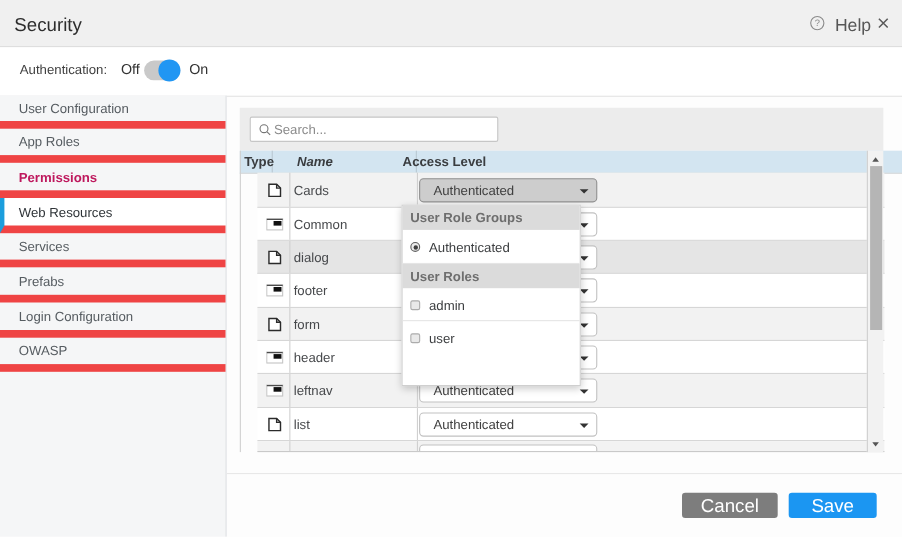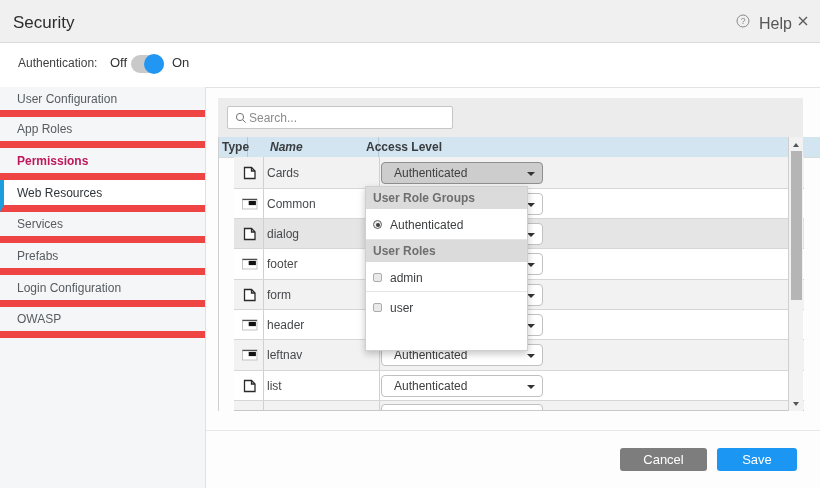--- a/index.html
+++ b/index.html
@@ -73,21 +73,21 @@
   border:1px solid #9e9e9e; border-radius:50%; background:#e6e6e6; }
 .radio.on { border-color:#5f5f5f; background:#ececec; }
 .radio.on:after { content:""; position:absolute; left:1.5px; top:1.5px; width:4px; height:4px;
   border-radius:50%; background:#3f3f3f; }
 .cbox { position:absolute; left:7px; top:11px; width:9px; height:9px;
   border:1px solid #acacac; background:#e9e9e9; border-radius:2px; }
 
 
 .fhr { position:absolute; left:206px; top:430px; width:614px; height:1px; background:#e8e8e8; }
 .btn { position:absolute; top:448px; height:23px; border-radius:3px;
-  color:#fff; font-size:13px; text-align:center; line-height:23px; }
+  color:#fff; font-size:17px; text-align:center; line-height:23px; }
 .cancel { left:620px; width:87px; background:#7d7d7d; }
 .save { left:717px; width:80px; background:#1b96f2; }
 </style>
 </head>
 <body>
 <div class="topbar">
   <div class="title">Security</div>
   <svg class="abs" style="left:736px;top:14px" width="14" height="14" viewBox="0 0 14 14">
     <circle cx="7" cy="7" r="6" fill="none" stroke="#8a8a8a" stroke-width="1"></circle>
     <text x="7" y="10" font-size="8.5" fill="#8a8a8a" text-anchor="middle" font-family="Liberation Sans">?</text>

